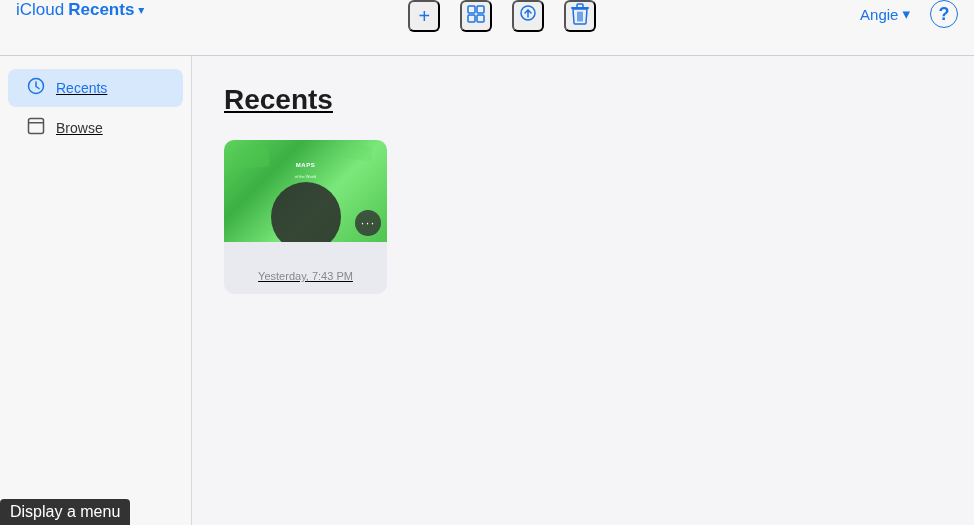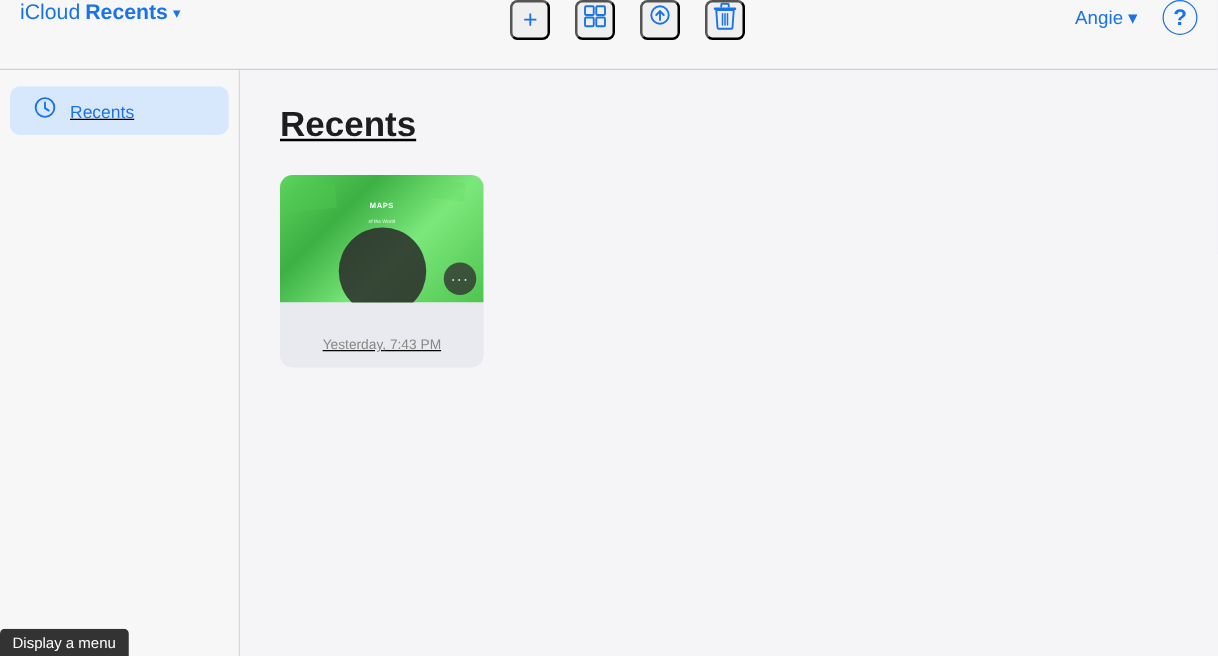--- a/index.html
+++ b/index.html
@@ -261,21 +261,21 @@
       margin-top: 20px;
     }
 
     
     .tooltip-bar {
       position: fixed;
       bottom: 0;
       left: 0;
       background: #333;
       color: #fff;
-      font-size: 12px;
+      font-size: 16px;
       padding: 4px 10px;
       border-radius: 4px 4px 0 0;
       z-index: 100;
       text-align: right;
     }
   </style>
 </head>
 <body>
 
 <div class="topbar">
@@ -335,20 +335,29 @@
 
   <div class="sidebar">
     <div class="sidebar-item active">
       <span class="sidebar-icon">
         <svg width="18" height="18" viewBox="0 0 18 18" fill="none">
           <circle cx="9" cy="9" r="7.5" stroke="#1a73e8" stroke-width="1.5"></circle>
           <path d="M9 5 L9 9.5 L12 11.5" stroke="#1a73e8" stroke-width="1.5" stroke-linecap="round" stroke-linejoin="round"></path>
         </svg>
       </span>
       <span class="sidebar-label">Recents</span>
+    </div>
+    <div class="sidebar-item">
+      <span class="sidebar-icon">
+        <svg width="18" height="18" viewBox="0 0 18 18" fill="none">
+          <rect x="1.5" y="1.5" width="15" height="15" rx="2" stroke="#555" stroke-width="1.5"></rect>
+          <rect x="1.5" y="5" width="15" height="1.5" fill="#555" rx="0.5"></rect>
+        </svg>
+      </span>
+      <span class="sidebar-label">Browse</span>
     </div>
   </div>
 
   <div class="content">
     <h1 class="content-title">Recents</h1>
 
     <div class="doc-grid">
 
       <div class="doc-card">
         <div class="doc-thumbnail">

